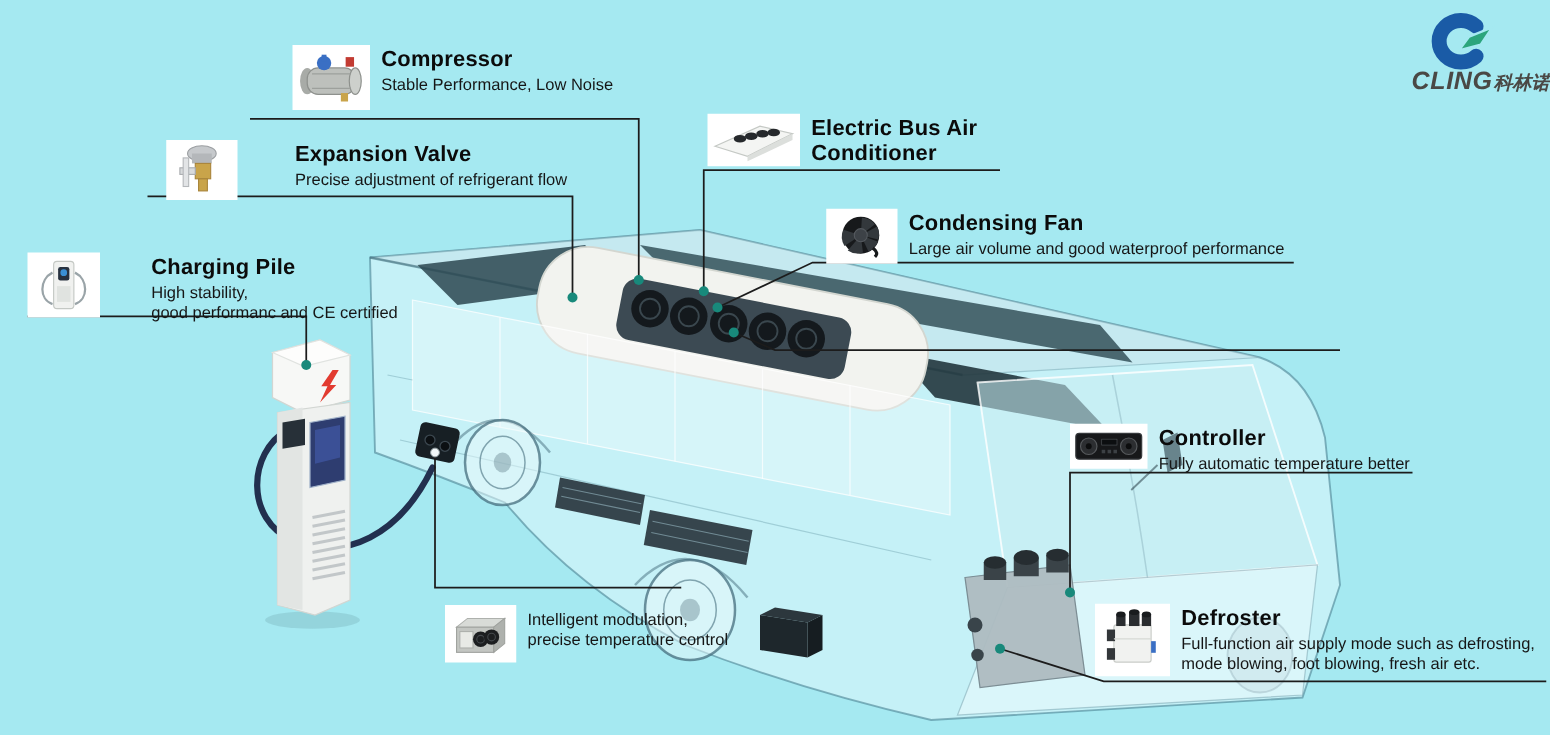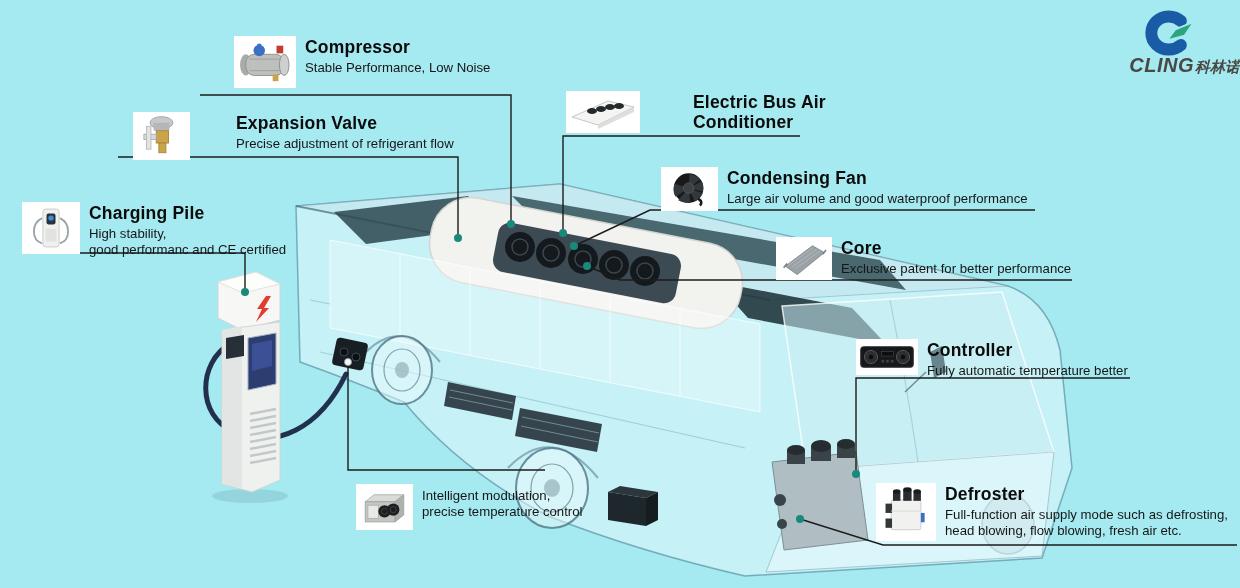--- a/index.html
+++ b/index.html
@@ -201,39 +201,39 @@
         <rect x="13" y="14" width="5" height="26" fill="#e2e4e6" stroke="#b4b7ba"></rect>
         <rect x="27" y="33" width="8" height="11" fill="#c9a44a" stroke="#a8843a"></rect>
       </svg>
     </div>
     <div class="ltx">
       <div class="lt">Expansion Valve</div>
       <div class="ls">Precise adjustment of refrigerant flow</div>
     </div>
   </div>
 
-  <div class="lbl" style="left:22px;top:202px;">
+  <div class="lbl" style="left:22px;top:202px;gap:32px;">
     <div class="thumb" style="width:58px;height:52px;">
       <svg width="54" height="48" viewBox="0 0 60 50">
         <rect x="21" y="4" width="18" height="42" rx="3" fill="#f0f1ef" stroke="#c4c8c4"></rect>
         <rect x="25" y="9" width="10" height="12" rx="2" fill="#27313f"></rect>
         <circle cx="30" cy="14" r="3" fill="#3a8fd4"></circle>
         <path d="M20 14 C8 20 8 38 20 42" fill="none" stroke="#9aa4a8" stroke-width="2"></path>
         <path d="M40 14 C52 20 52 38 40 42" fill="none" stroke="#9aa4a8" stroke-width="2"></path>
         <rect x="24" y="26" width="12" height="14" fill="#e0e3e0"></rect>
       </svg>
     </div>
     <div class="ltx">
       <div class="lt">Charging Pile</div>
       <div class="ls">High stability,</div>
       <div class="ls">good performanc and CE certified</div>
     </div>
   </div>
 
-  <div class="lbl" style="left:566px;top:91px;gap:44px;">
+  <div class="lbl" style="left:566px;top:91px;">
     <div class="thumb" style="width:74px;height:42px;">
       <svg width="70" height="38" viewBox="0 0 70 38">
         <path d="M4 24 L40 8 L66 14 L30 32 Z" fill="#f4f5f3" stroke="#c5c9c5"></path>
         <path d="M30 32 L66 14 L66 19 L30 36 Z" fill="#dcdfdc"></path>
         <ellipse cx="24" cy="18" rx="5" ry="3" fill="#26292c"></ellipse>
           <ellipse cx="33" cy="16" rx="5" ry="3" fill="#26292c"></ellipse>
         <ellipse cx="42" cy="14" rx="5" ry="3" fill="#26292c"></ellipse>
           <ellipse cx="51" cy="13" rx="5" ry="3" fill="#26292c"></ellipse>
       </svg>
     </div>
@@ -257,33 +257,20 @@
         <circle cx="29" cy="22" r="6" fill="#3d4247" stroke="#54595e"></circle>
         <path d="M40 34 q6 4 2 8" stroke="#17191b" stroke-width="3" fill="none"></path>
       </svg>
     </div>
     <div class="ltx">
       <div class="lt">Condensing Fan</div>
       <div class="ls">Large air volume and good waterproof performance</div>
     </div>
   </div>
 
-  <div class="lbl" style="left:776px;top:237px;">
-    <div class="thumb" style="width:56px;height:43px;">
-      <svg width="52" height="39" viewBox="0 0 60 46">
-        <path d="M8 32 L40 8 L54 16 L22 42 Z" fill="#9aa2a6" stroke="#7d8488"></path>
-        <path d="M12 31 L41 10 M16 33 L45 12 M20 35 L49 14" stroke="#b4bbbf" stroke-width="1" fill="none"></path>
-        <path d="M6 34 L10 29 M52 18 L56 13" stroke="#7d8488" stroke-width="2"></path>
-      </svg>
-    </div>
-    <div class="ltx">
-      <div class="lt">Core</div>
-      <div class="ls">Exclusive patent for better performance</div>
-    </div>
-  </div>
 
   <div class="lbl" style="left:856px;top:339px;justify-content:flex-end;">
     <div class="thumb" style="width:62px;height:36px;">
       <svg width="58" height="32" viewBox="0 0 60 34">
         <rect x="2" y="6" width="56" height="22" rx="3" fill="#17181a" stroke="#36393c"></rect>
         <circle cx="13" cy="17" r="7" fill="#2c2e31" stroke="#56595c"></circle>
           <circle cx="13" cy="17" r="2.5" fill="#0c0d0e"></circle>
         <circle cx="47" cy="17" r="7" fill="#2c2e31" stroke="#56595c"></circle>
           <circle cx="47" cy="17" r="2.5" fill="#0c0d0e"></circle>
         <rect x="24" y="11" width="13" height="5" fill="#0c0e10" stroke="#4a4e52" stroke-width="0.6"></rect>
@@ -329,21 +316,21 @@
           <ellipse cx="42" cy="7" rx="4" ry="2.5" fill="#191c1e"></ellipse>
         <rect x="8" y="20" width="7" height="10" fill="#33373a"></rect>
           <rect x="8" y="36" width="7" height="10" fill="#33373a"></rect>
         <rect x="46" y="30" width="4" height="10" fill="#3a6fc4"></rect>
         <line x1="14" y1="28" x2="46" y2="28" stroke="#d6d9d5"></line>
       </svg>
     </div>
     <div class="ltx">
       <div class="lt">Defroster</div>
       <div class="ls">Full-function air supply mode such as defrosting,</div>
-      <div class="ls">head blowing, flow blowing, fresh air etc.</div>
+      <div class="ls">mode blowing, foot blowing, fresh air etc.</div>
     </div>
   </div>
 
   <div class="logo-ic">
     <svg width="56" height="46" viewBox="0 0 60 50">
       <path d="M44 12 A19 18 0 1 0 44 38" fill="none" stroke="#1a5ba6" stroke-width="13" stroke-linecap="round"></path>
       <path d="M38 21 L58 13 L48 28 L29 33 Z" fill="#2ba57c" stroke="#a5e9f1" stroke-width="2"></path>
     </svg>
   </div>
   <div class="logo-tx">

